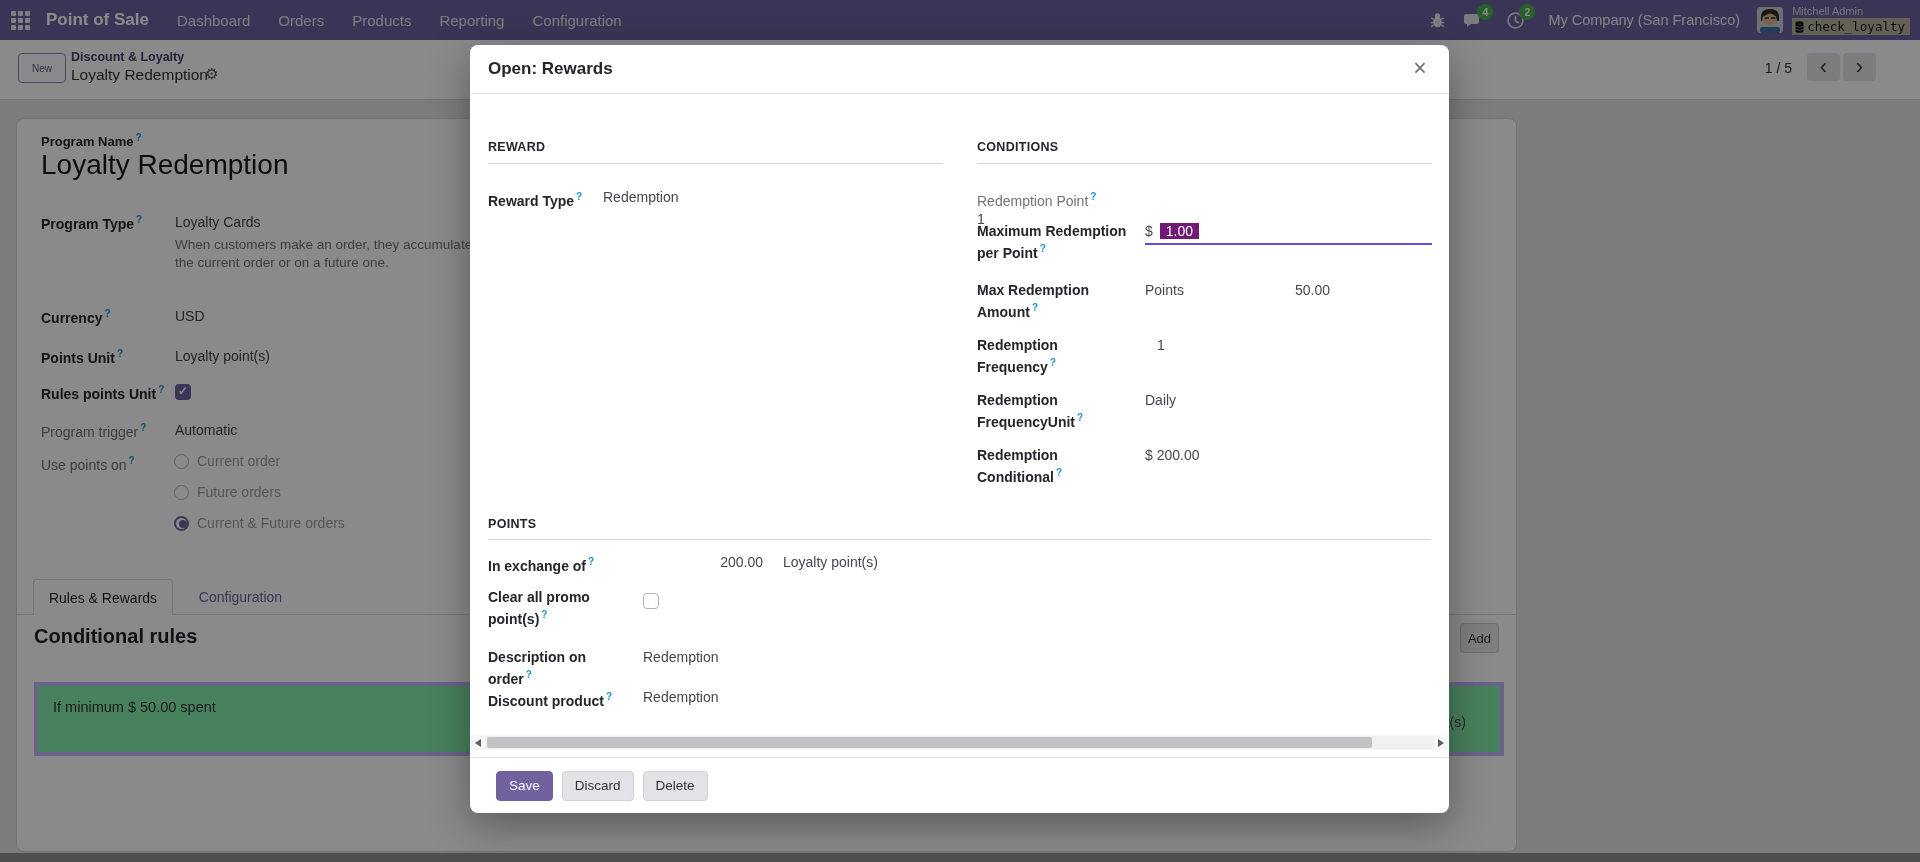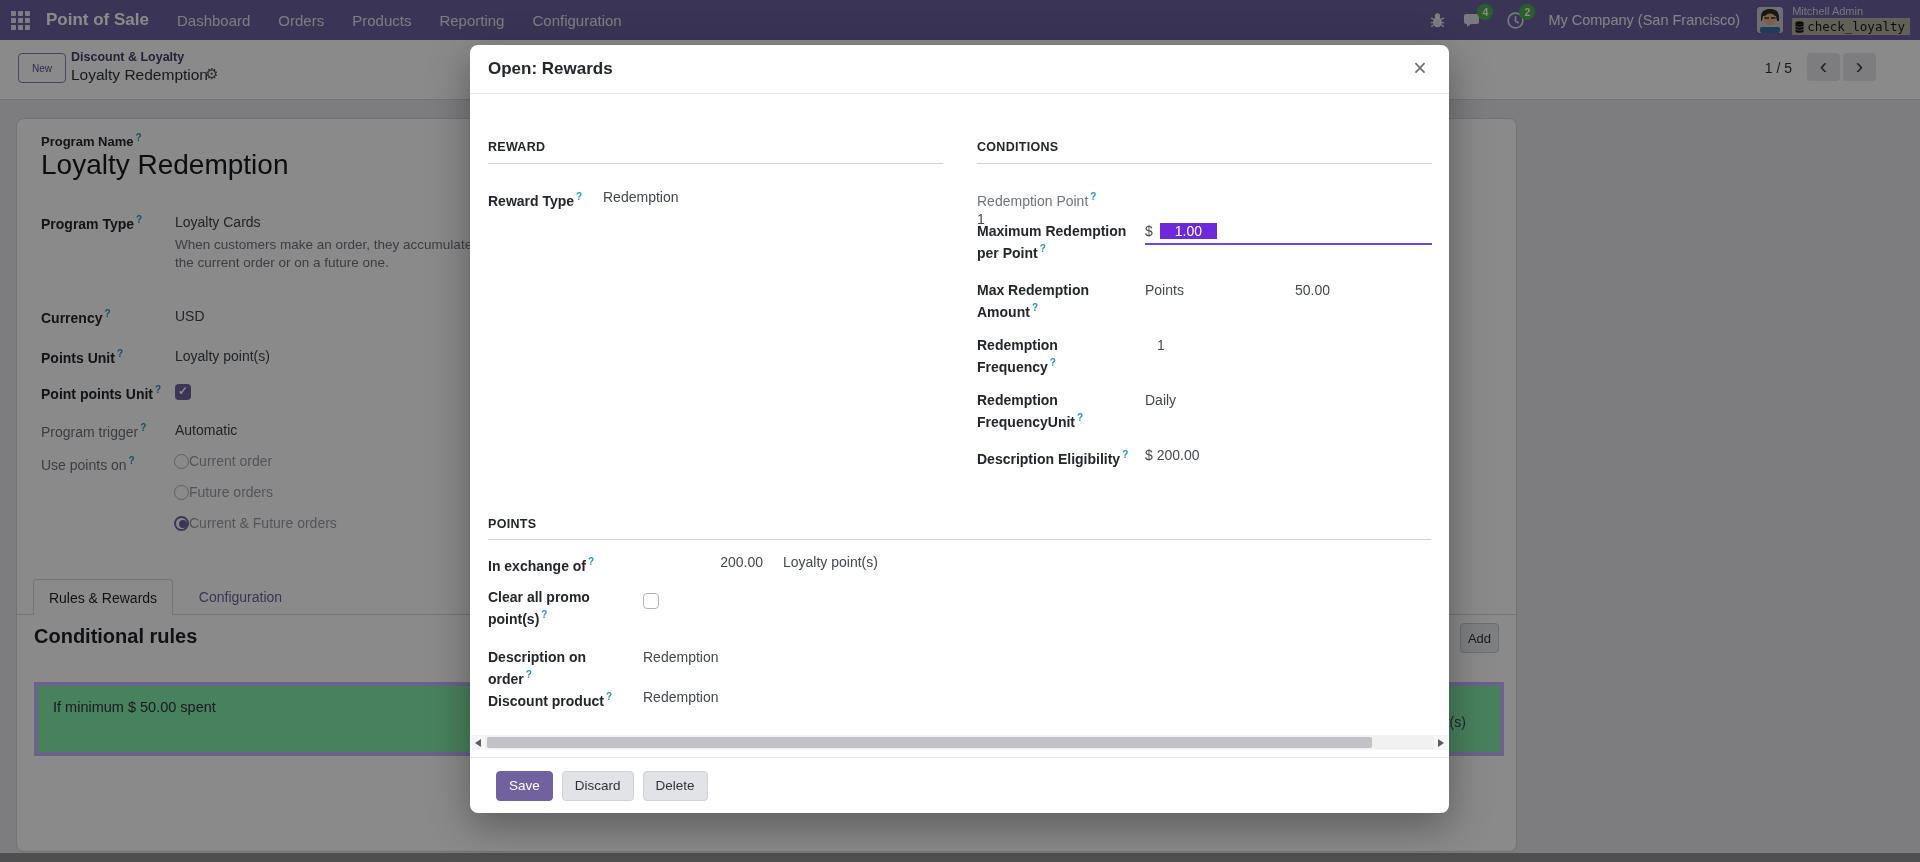--- a/index.html
+++ b/index.html
@@ -55,21 +55,21 @@
   .help-lines{position:absolute;left:158px;top:117px;width:740px;font-size:13.5px;color:#70747c;line-height:18px;}
   .r-currency{top:189px;}
   .r-punit{top:229px;}
   .r-showunit{top:265px;}
   .r-trigger{top:303px;}
   .r-usepoints{top:336px;}
   .cb{width:16px;height:16px;border-radius:4px;display:inline-block;cursor:pointer;}
   .cb.checked{background:#71639e;position:relative;}
   .cb.checked::after{content:"\2713";position:absolute;left:3px;top:0px;color:#fff;font-size:12px;font-weight:700;}
   .cb.unchecked{background:#fff;border:1px solid #aeb2b8;}
-  .radio-opt{position:absolute;left:157px;display:flex;align-items:center;cursor:pointer;}
+  .radio-opt{position:absolute;left:157px;display:flex;align-items:center;gap:8px;cursor:pointer;}
   .ro-1{top:334px;} .ro-2{top:365px;} .ro-3{top:396px;}
   .rdot{width:15px;height:15px;border-radius:50%;border:1px solid #b3b3ba;background:#fff;flex:0 0 auto;position:relative;}
   .radio-opt.sel .rdot{border:2px solid #71639e;}
   .radio-opt.sel .rdot::after{content:"";position:absolute;left:2.5px;top:2.5px;width:8px;height:8px;border-radius:50%;background:#71639e;}
   .rtext{font-size:14px;color:#9a9ea6;}
   .tabbar{position:absolute;left:0;top:460px;width:100%;height:36px;border-bottom:1px solid #d8d8da;}
   .tab-active{position:absolute;left:16px;top:0;height:36px;width:140px;background:#fff;border:1px solid #d8d8da;border-bottom:none;border-radius:4px 4px 0 0;display:flex;align-items:center;justify-content:center;font-size:14px;color:#1d2025;cursor:pointer;}
   .tab-plain{position:absolute;left:156px;top:0;height:36px;width:135px;display:flex;align-items:center;justify-content:center;font-size:14px;color:#71639e;cursor:pointer;}
   .rules-title{position:absolute;left:17px;top:506px;font-size:20px;font-weight:700;color:#1d2025;}
   .btn-add{position:absolute;left:1443px;top:504px;width:39px;height:30px;background:#e9ebee;border:1px solid #c9cbd0;border-radius:4px;font-size:13px;color:#2f3338;cursor:pointer;font-family:inherit;}
@@ -101,21 +101,21 @@
   .row-mrpp{top:177px;}
   .row-mra{top:236px;}
   .row-rfreq{top:291px;gap:12px;}
   .row-rfunit{top:346px;}
   .row-relig{top:401px;}
   .row-exch{top:508px;}
   .row-clear{top:543px;}
   .row-desc{top:603px;}
   .row-dprod{top:643px;}
   .cursym{color:#43474e;margin-right:7px;}
-  .selval{background:#6d28d9;color:#fff;padding:0 15px;}
+  .selval{background:#701a75;color:#fff;padding:0 6px;}
   .uline{position:absolute;left:675px;top:198px;width:287px;border-bottom:2px solid #6d47d9;}
   .w150{width:150px;}
   .num-right{display:inline-block;width:120px;text-align:right;}
   .unit{margin-left:20px;color:#43474e;}
   .mcb{position:absolute;left:173px;top:548px;}
   sup.help{color:#2596be;font-size:10px;font-weight:700;margin-left:2px;}
   
   .hscroll{position:absolute;left:1px;right:1px;top:690px;height:15px;background:#f6f6f7;display:flex;align-items:center;}
   .sc-arrow{width:14px;height:15px;display:flex;align-items:center;justify-content:center;cursor:pointer;flex:0 0 auto;}
   .tri-l{width:0;height:0;border-top:4px solid transparent;border-bottom:4px solid transparent;border-right:6px solid #5a5d62;}
@@ -237,21 +237,21 @@
       <span class="lbl"><span>Currency</span><sup class="help">?</sup></span>
       <span class="val">USD</span>
     </div>
 
     <div class="srow r-punit">
       <span class="lbl"><span>Points Unit</span><sup class="help">?</sup></span>
       <span class="val">Loyalty point(s)</span>
     </div>
 
     <div class="srow r-showunit">
-      <span class="lbl"><span>Point points Unit</span><sup class="help">?</sup></span>
+      <span class="lbl"><span>Rules points Unit</span><sup class="help">?</sup></span>
       <span class="cb checked"></span>
     </div>
 
     <div class="srow r-trigger">
       <span class="lbl muted"><span>Program trigger</span><sup class="help">?</sup></span>
       <span class="val">Automatic</span>
     </div>
 
     <div class="srow r-usepoints">
       <span class="lbl muted"><span>Use points on</span><sup class="help">?</sup></span>
@@ -324,21 +324,21 @@
     <span class="mlbl w150"><span>Redemption Frequency</span><sup class="help">?</sup></span>
     <span class="mval">1</span>
   </div>
 
   <div class="mrow rcol row-rfunit">
     <span class="mlbl w150"><span>Redemption FrequencyUnit</span><sup class="help">?</sup></span>
     <span class="mval">Daily</span>
   </div>
 
   <div class="mrow rcol row-relig">
-    <span class="mlbl w150"><span>Description Eligibility</span><sup class="help">?</sup></span>
+    <span class="mlbl w150"><span>Redemption Conditional</span><sup class="help">?</sup></span>
     <span class="mval">$ 200.00</span>
   </div>
 
   <div class="msec sec-points">POINTS</div>
 
   <div class="mrow pcol row-exch">
     <span class="mlbl"><span>In exchange of</span><sup class="help">?</sup></span>
     <span class="mval num-right">200.00</span>
     <span class="mval unit">Loyalty point(s)</span>
   </div>

